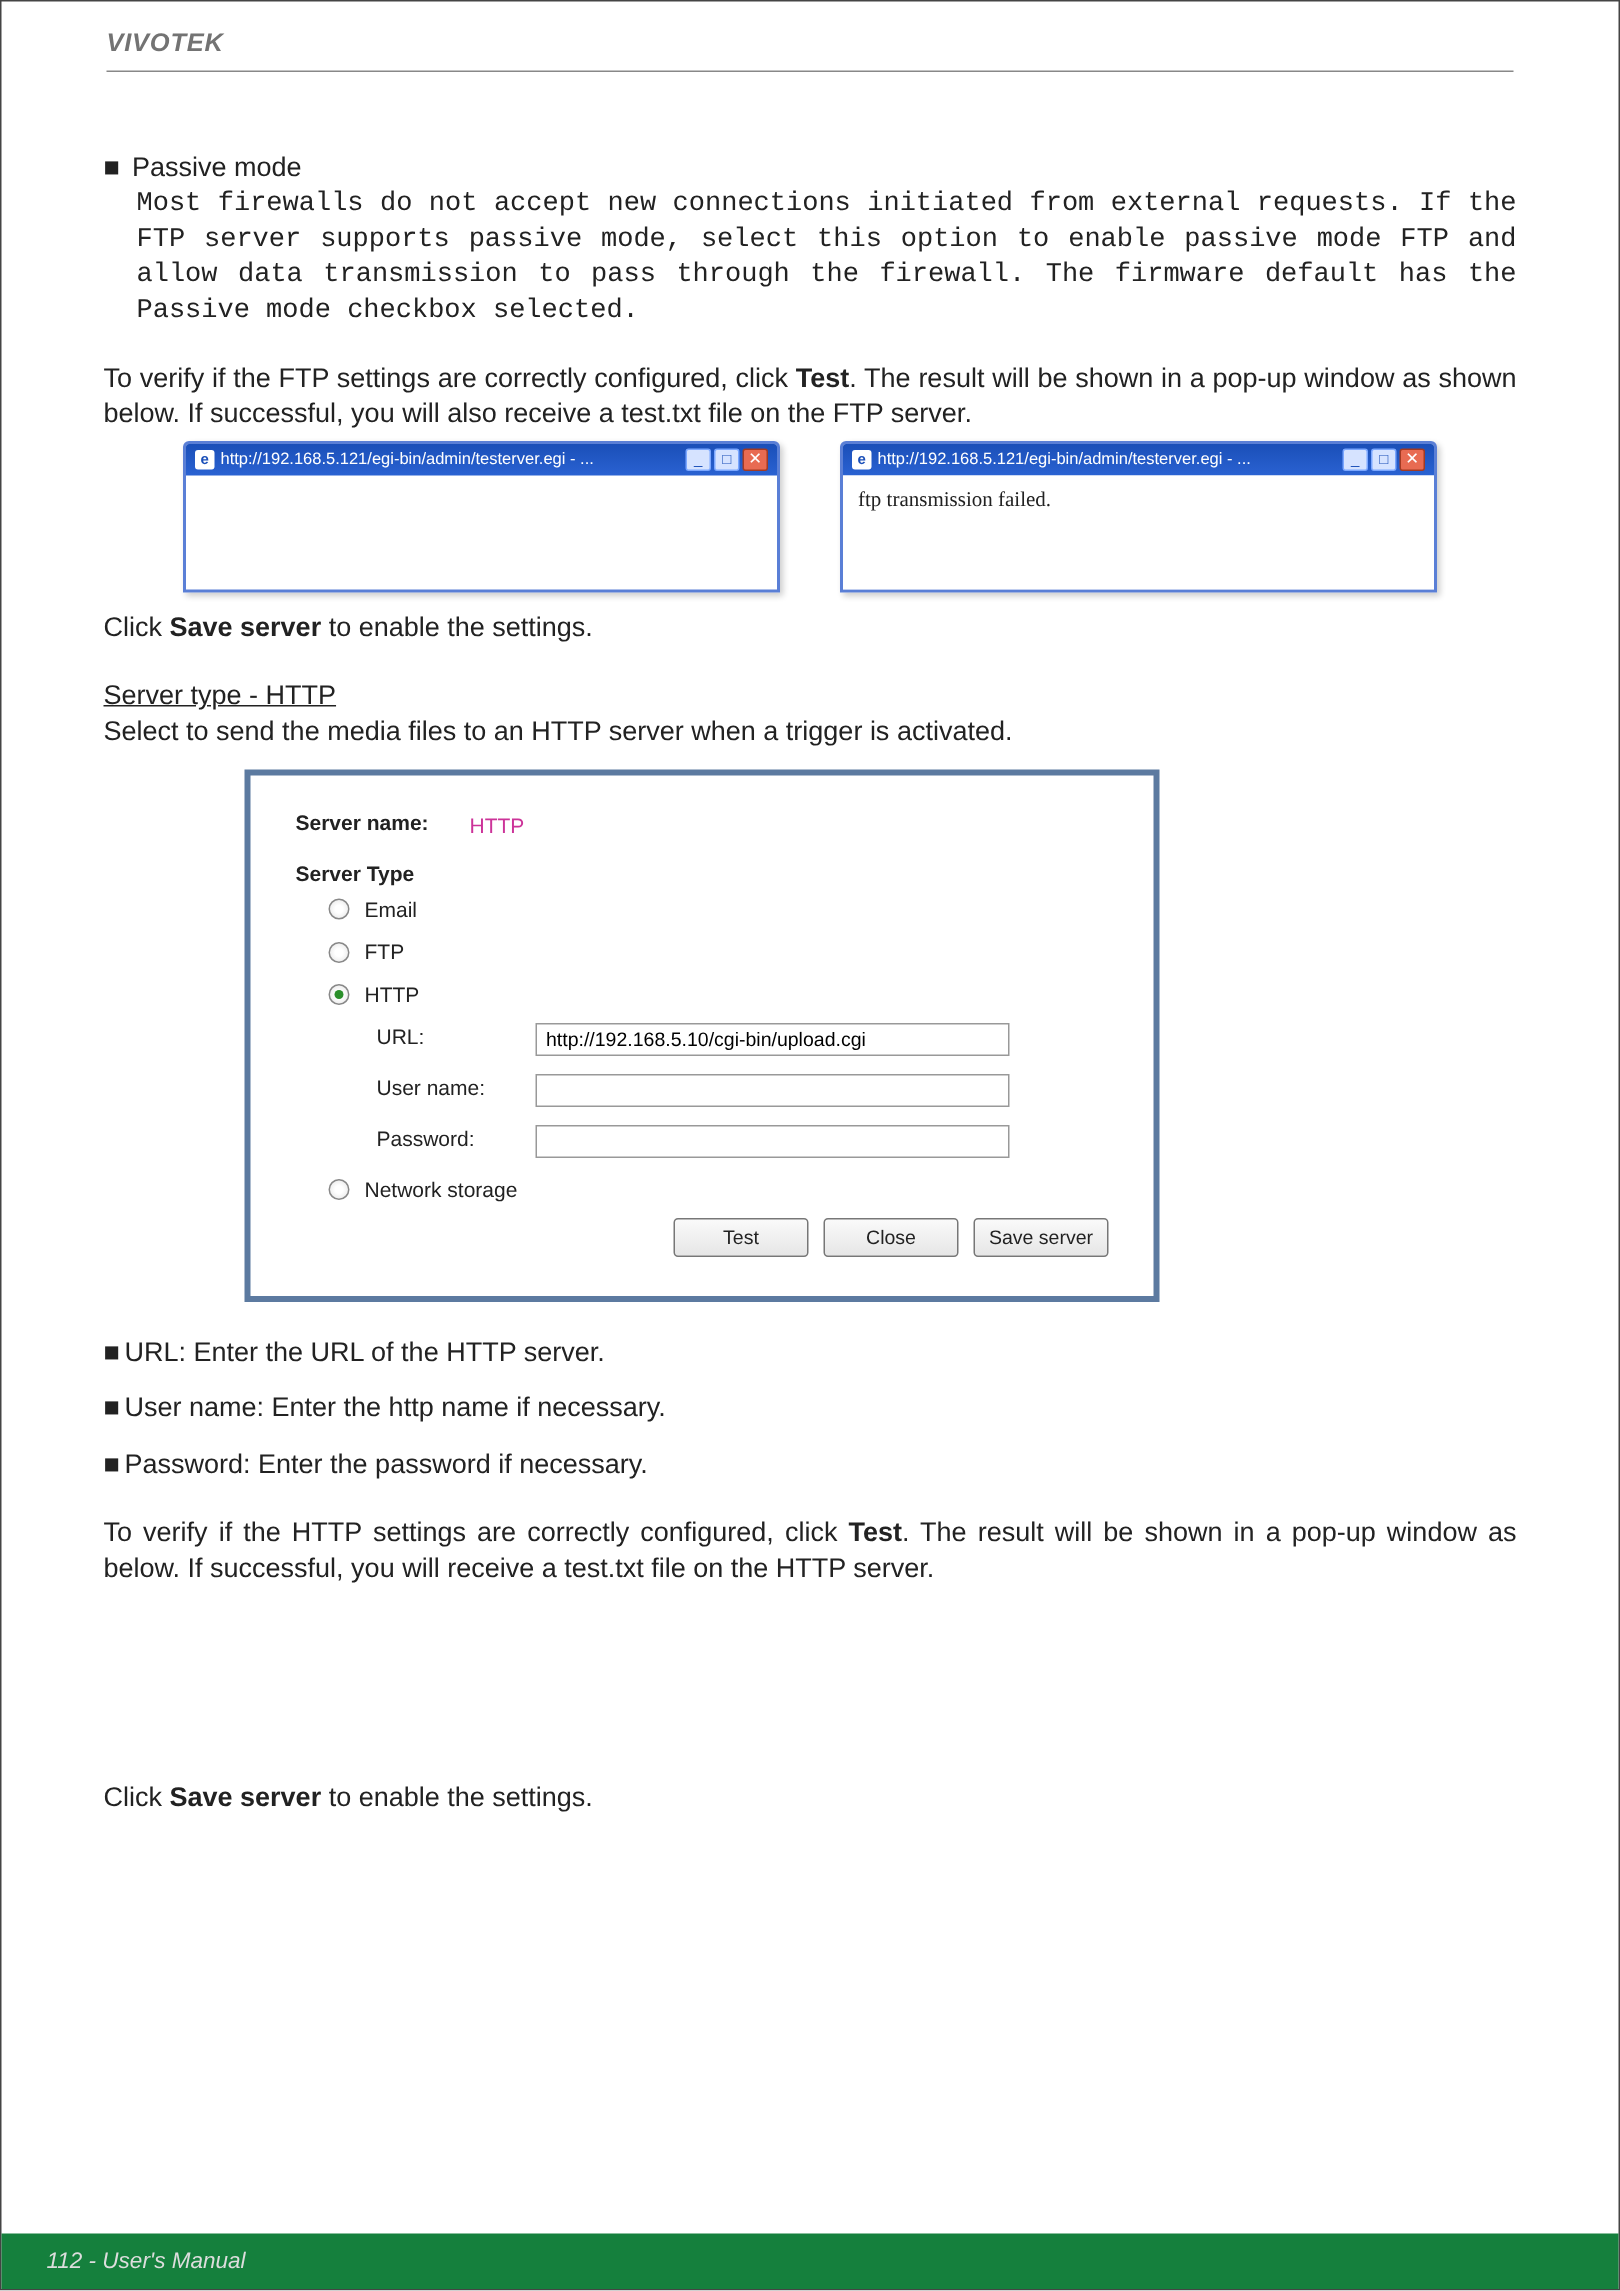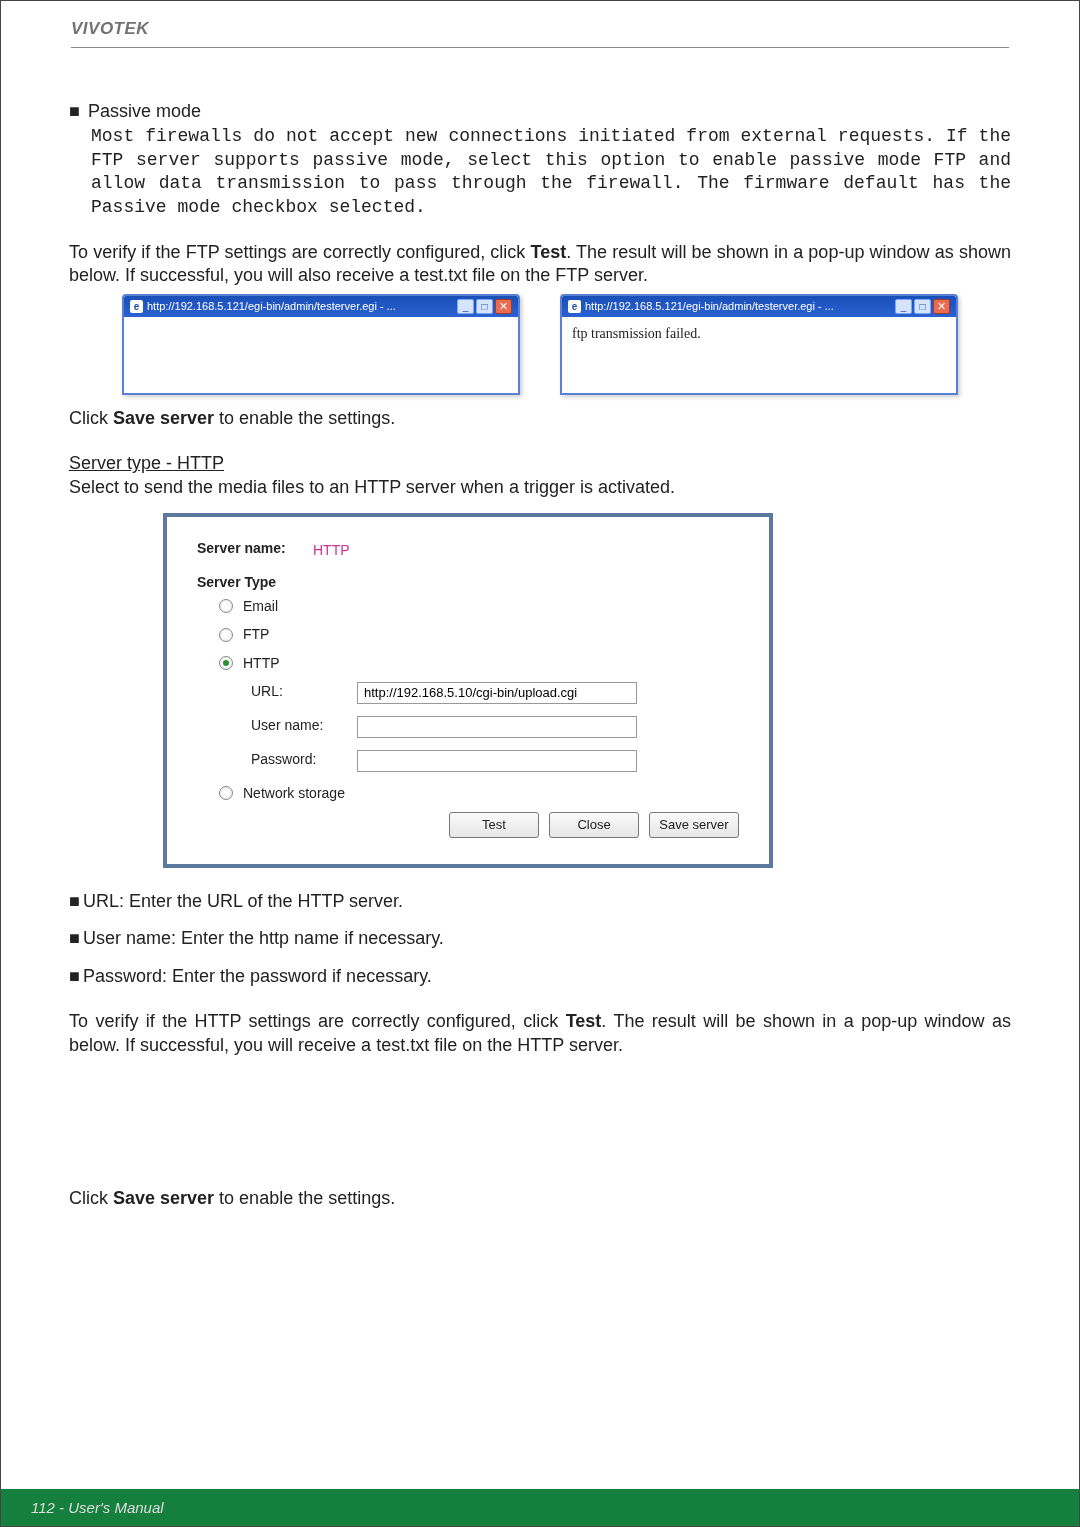--- a/index.html
+++ b/index.html
@@ -96,21 +96,21 @@
     border-top-width: 4px;
     padding: 22px 30px 26px 30px;
     font-size: 14px;
     color: #222;
     background:#fff;
   }
   .panel .row { display:flex; align-items:flex-start; margin-bottom: 12px; }
   .panel .label { min-width: 110px; font-weight: bold; }
   .panel .label3 { min-width: 160px; padding-left: 54px; }
   .panel input[type=text] {
-    width: 280px; height: 22px; border:1px solid #999; padding:2px 6px; font-size:13px;
+    width: 316px; height: 22px; border:1px solid #999; padding:2px 6px; font-size:13px;
   }
   .panel .srvname-val input { width: 150px; border:none; font-weight:normal; color:#c39; font-size:14px; }
   .radio-row { display:flex; align-items:center; margin: 6px 0 10px 22px; }
   .radio-row .r {
     width:14px; height:14px; border:1px solid #888; border-radius:50%;
     display:inline-flex; align-items:center; justify-content:center; margin-right:10px;
     background: radial-gradient(#fff 30%, #e3e3e3);
   }
   .radio-row .r.sel::after { content:""; width:6px; height:6px; border-radius:50%; background:#2a8f2a; }
   .panel .btnrow { display:flex; gap:10px; justify-content:flex-end; padding-right:0; margin-top:10px; }

